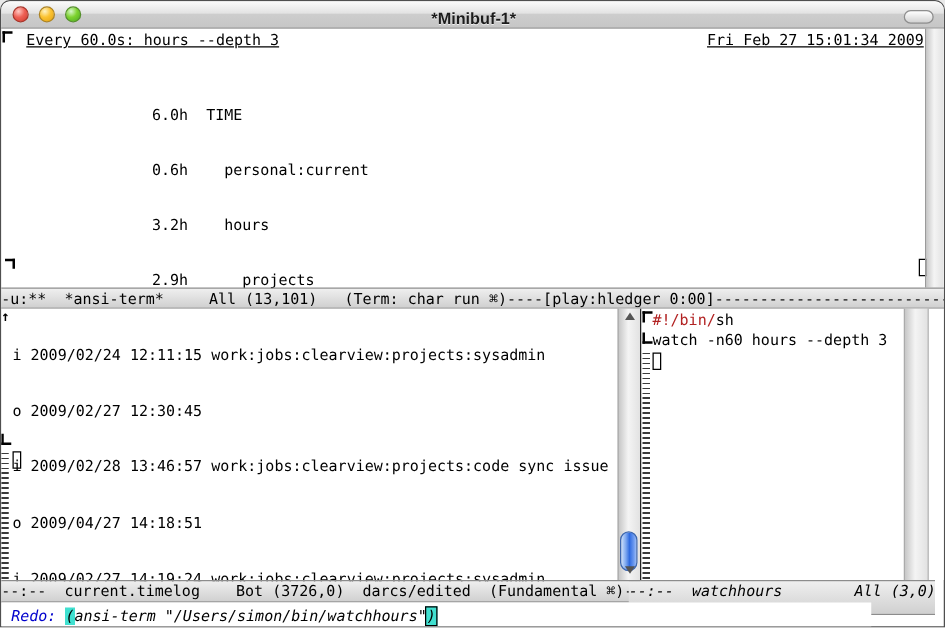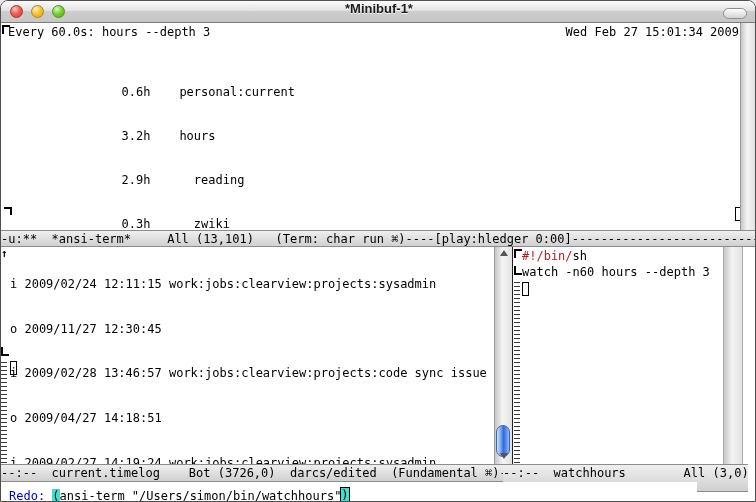--- a/index.html
+++ b/index.html
@@ -10,21 +10,21 @@
     position:relative; width:756px; height:502px;
     border-radius:8px 8px 0 0; overflow:hidden;
     border:1px solid #4f4f4f; background:#fff;
   }
 
   
   .titlebar {
     position:absolute; left:0; top:0; width:756px; height:22px;
     background:linear-gradient(to bottom,#fbfbfb 0%,#e3e3e3 45%,#cdcdcd 50%,#c6c6c6 100%);
     border-bottom:1px solid #7c7c7c;
-    display:flex; align-items:flex-start;
+    display:flex; align-items:flex-end;
   }
   .tl-btns { position:absolute; left:9px; top:4px; display:flex; gap:8px; }
   .tl { width:13px; height:13px; border-radius:50%; }
   .tl-red    { background:radial-gradient(circle at 35% 28%,#ffc9c4,#ee6156 45%,#cf3a2e); border:1px solid #a8352a; }
   .tl-yellow { background:radial-gradient(circle at 35% 28%,#fff3c4,#fbc230 45%,#e3a213); border:1px solid #ad8424; }
   .tl-green  { background:radial-gradient(circle at 35% 28%,#d8f7cd,#7ed32f 45%,#4aa823); border:1px solid #55902c; }
   .title {
     width:100%; text-align:center;
     font-family:"Liberation Sans", sans-serif; font-weight:bold;
     font-size:13px; color:#1c1c1c; text-shadow:0 1px 0 rgba(255,255,255,.7);
@@ -35,21 +35,21 @@
     background:linear-gradient(to bottom,#ffffff,#d2d2d2);
   }
 
   
   .mono { font-family:"DejaVu Sans Mono", monospace; font-size:12px; color:#000; white-space:pre; }
 
   
   .win-top { position:absolute; left:0; top:22px; width:756px; height:207px; background:#fff; }
   .watch-header {
     position:absolute; left:0; top:2px; width:740px; height:16px;
-    display:flex; justify-content:space-between; padding:0 2px 0 7px;
+    display:flex; justify-content:space-between; padding:0 2px 0 20px;text-decoration:underline;
   }
   .watch-report { position:absolute; left:5px; top:33px; }
   .watch-report div { line-height:16px; }
 
   .fringe-angle-top { position:absolute; left:1px; top:2px; width:8px; height:9px;
     border-top:2px solid #000; border-left:2px solid #000; }
   .fringe-notch { position:absolute; left:3px; top:184px; width:8px; height:8px;
     border-top:2px solid #000; border-right:2px solid #000; }
   .hollow-cursor { position:absolute; width:7px; height:14px; border:1px solid #000; background:transparent; }
 
@@ -90,25 +90,25 @@
     background:linear-gradient(to right,#cfe2fc 0%,#7fa9f0 30%,#2f6be0 55%,#6f9cf0 85%,#9dbdf5 100%); }
 
   .divider-v { position:absolute; left:511px; top:0; width:1px; height:217px; background:#222; }
 
   .win-right { position:absolute; left:512px; top:0; width:208px; height:217px; }
   .script-line { position:absolute; left:9px; line-height:16px; }
   .sb-right { position:absolute; left:210px; top:0; width:20px; height:217px;
     border-left:1px solid #ababab; border-right:1px solid #ababab; }
 
   .ml-bottom-left  { position:absolute; left:0;   top:463px; width:511px; height:18px; }
-  .ml-bottom-right { position:absolute; left:502px; top:463px; width:245px; height:28px; }
+  .ml-bottom-right { position:absolute; left:502px; top:463px; width:245px; height:28px;font-style:italic; }
 
   
   .minibuffer { position:absolute; left:0; top:481px; width:696px; height:21px; background:#fff;
-    display:flex; align-items:flex-end; padding-left:8px; }
+    display:flex; align-items:center; padding-left:8px;font-style:italic; }
   .mb-prompt { color:#0000cd; }
   .paren-open  { background:#40e0d0; }
   .paren-close { background:#40e0d0; border:1px solid #000; margin-left:-1px; }
 
   .sh-comment { color:#b22222; }
 </style>
 </head>
 <body>
 
 <div class="window">
@@ -119,47 +119,48 @@
       <div class="tl tl-yellow"></div>
       <div class="tl tl-green"></div>
     </div>
     <div class="title">*Minibuf-1*</div>
     <div class="pill"></div>
   </div>
 
   <div class="win-top">
     <div class="watch-header mono">
       <span>Every 60.0s: hours --depth 3</span>
-      <span>Wed Feb 27 15:01:34 2009</span>
+      <span>Fri Feb 27 15:01:34 2009</span>
     </div>
     <div class="watch-report mono">
+      <div>                6.0h  TIME</div>
       <div>                0.6h    personal:current</div>
       <div>                3.2h    hours</div>
-      <div>                2.9h      reading</div>
+      <div>                2.9h      projects</div>
       <div>                0.3h      zwiki</div>
       <div>                2.2h    work</div>
       <div>                0.1h      business</div>
       <div>                2.1h      jobs</div>
       <div>--------------------</div>
       <div>                6.0h</div>
     </div>
     <div class="fringe-angle-top"></div>
     <div class="fringe-notch"></div>
     <div class="hollow-cursor" style="left:734px; top:184px;"></div>
     <div class="sb-top sb-track-v"></div>
   </div>
 
   <div class="modeline modeline-top mono">-u:**  *ansi-term*     All (13,101)   (Term: char run ⌘)----[play:hledger 0:00]------------------------------</div>
 
   <div class="bottom">
 
     <div>
       <div class="timelog-text mono">
         <div>i 2009/02/24 12:11:15 work:jobs:clearview:projects:sysadmin</div>
-        <div>o 2009/11/27 12:30:45</div>
+        <div>o 2009/02/27 12:30:45</div>
         <div>i 2009/02/28 13:46:57 work:jobs:clearview:projects:code sync issue</div>
         <div>o 2009/04/27 14:18:51</div>
         <div>i 2009/02/27 14:19:24 work:jobs:clearview:projects:sysadmin</div>
         <div>o 2009/02/27 14:58:53</div>
         
       </div>
       <div class="fringe-up-arrow mono">↑</div>
       <div class="fringe-angle-bl" style="left:0px; top:100px;"></div>
       <div class="empty-dashes" style="left:0px; top:115px; height:102px;"></div>
       <div class="hollow-cursor" style="left:9px; top:114px;"></div>

